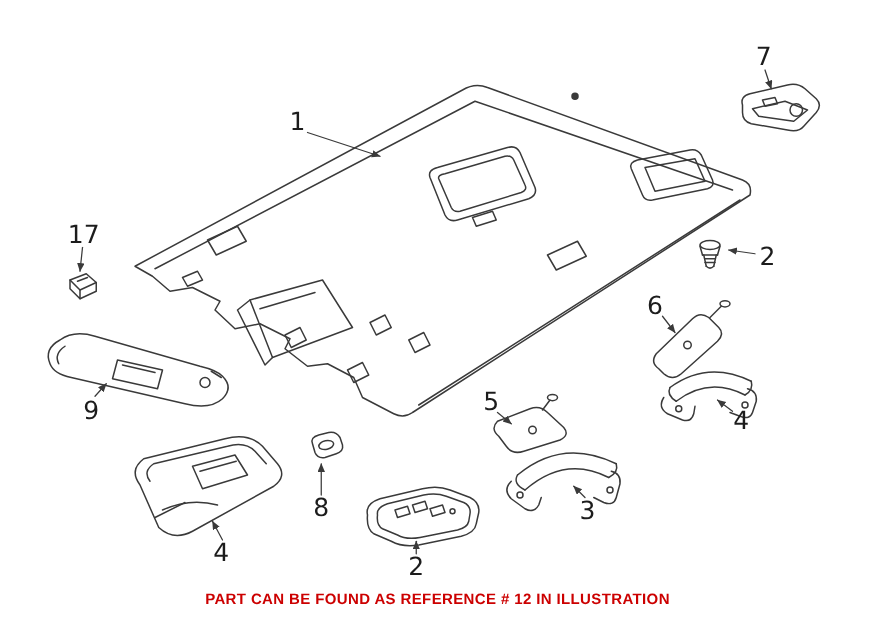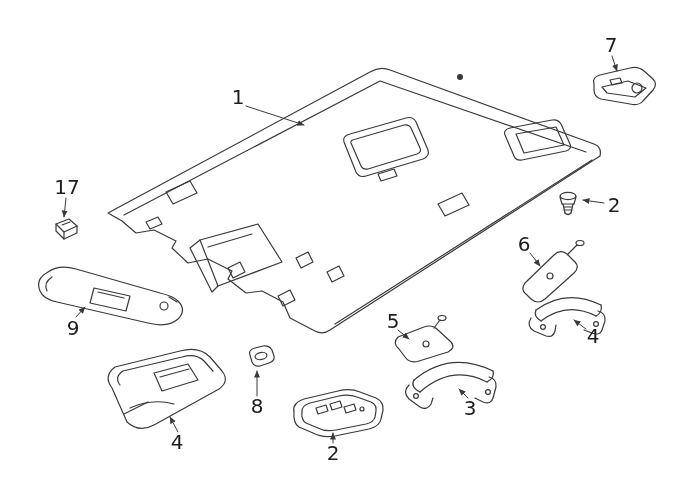--- a/index.html
+++ b/index.html
@@ -200,14 +200,15 @@
   <div class="part-label" style="left:593px;top:336px">4</div>
   <div class="part-label" style="left:393px;top:321px">5</div>
   <div class="part-label" style="left:524px;top:244px">6</div>
   <div class="part-label" style="left:611px;top:45px">7</div>
   <div class="part-label" style="left:257px;top:406px">8</div>
   <div class="part-label" style="left:73px;top:328px">9</div>
   <div class="part-label" style="left:67px;top:187px">17</div>
   <div class="part-label" style="left:177px;top:442px">4</div>
   <div class="part-label" style="left:333px;top:453px">2</div>
 
+  <div class="caption">PART CAN BE FOUND AS REFERENCE # 12 IN ILLUSTRATION</div>
 
 </div>
 
 </body></html>

